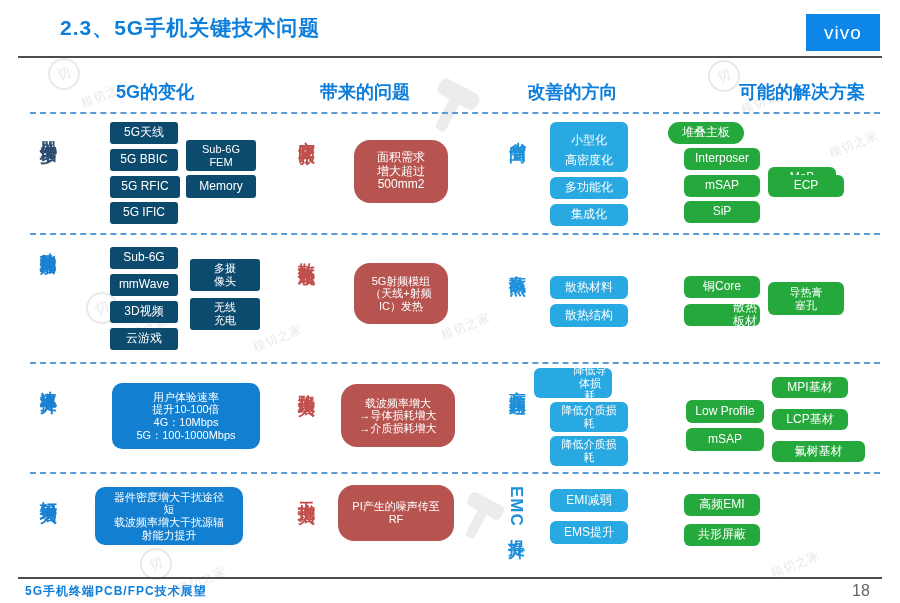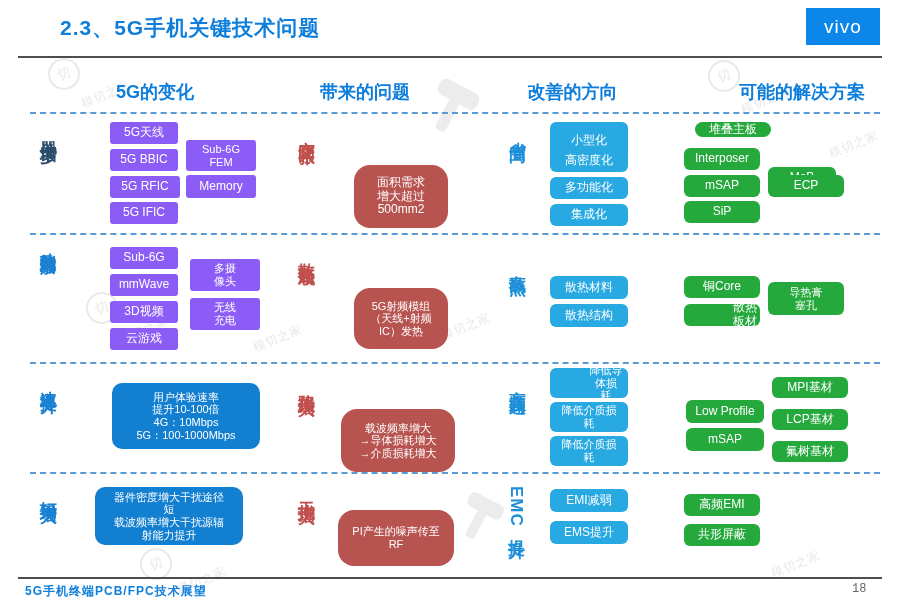--- a/index.html
+++ b/index.html
@@ -13,28 +13,28 @@
         font-size:19px;letter-spacing:1px;}
   .vert{writing-mode:vertical-rl;text-orientation:upright;font-weight:bold;letter-spacing:2px;
         font-size:17px;line-height:1;}
   .vert-mixed{text-orientation:mixed;letter-spacing:1px;}
   .lbl-navy{color:#2b4d6e;}
   .lbl-blue{color:#1a80d2;}
   .lbl-red{color:#c0504d;}
   .lbl-cyan{color:#1e8fd9;}
   .box{display:flex;align-items:center;justify-content:center;text-align:center;color:#fff;
        font-size:12px;line-height:1.15;white-space:pre-line;box-sizing:border-box;padding:1px 2px;}
-  .b-blue{background:#8b5cf6;border-radius:3px;}
+  .b-blue{background:#0c4a6e;border-radius:3px;}
   .b-cyan{background:#29a9e1;border-radius:6px;}
   .b-green{background:#25a93c;border-radius:6px;}
-  .b-red{background:#b85450;border-radius:16px;margin-top:25px;}
+  .b-red{background:#b85450;border-radius:16px;}
   .b-bigblue{background:#137fd0;border-radius:10px;}
   .f11{font-size:11px;}
   .footer-title{font-size:12px;font-weight:bold;color:#0d7edb;letter-spacing:1px;}
-  .pagenum{font-size:12px;color:#666;font-family:Liberation Mono, monospace;}
+  .pagenum{font-size:16px;color:#666;}
   .wm{color:#c2c2c2;opacity:.38;transform:rotate(-22deg);font-size:12px;letter-spacing:1px;pointer-events:none;}
   .wm-circle{width:28px;height:28px;border:2px solid #c6c6c6;border-radius:50%;opacity:.38;
              display:flex;align-items:center;justify-content:center;color:#c2c2c2;font-size:13px;
              transform:rotate(-18deg);pointer-events:none;}
   .wm-hammer{opacity:.32;pointer-events:none;}
 </style>
 </head>
 <body>
 
 <div class="slide">
@@ -62,21 +62,21 @@
   <svg class="abs wm-hammer" style="left:420px;top:76px;transform:rotate(28deg);" width="64" height="64" viewBox="0 0 40 40">
       <rect x="6" y="5" width="27" height="11" rx="4" fill="#c6c6c6"></rect>
       <rect x="16" y="14" width="7" height="22" rx="2.5" fill="#c6c6c6"></rect>
     </svg>
   <svg class="abs wm-hammer" style="left:452px;top:490px;transform:rotate(28deg);" width="56" height="56" viewBox="0 0 40 40">
       <rect x="6" y="5" width="27" height="11" rx="4" fill="#c6c6c6"></rect>
       <rect x="16" y="14" width="7" height="22" rx="2.5" fill="#c6c6c6"></rect>
     </svg>
 
   <div class="abs title" style="left:20px;top:14px;">2.3、5G手机关键技术问题</div>
-  <div class="abs vivo" style="left:806px;top:8px;width:74px;height:37px;">vivo</div>
+  <div class="abs vivo" style="left:806px;top:14px;width:74px;height:37px;">vivo</div>
   <div class="abs hline" style="left:18px;top:56px;width:864px;"></div>
 
   <div class="abs colhead" style="left:95px;top:80px;width:120px;">5G的变化</div>
   <div class="abs colhead" style="left:300px;top:80px;width:130px;">带来的问题</div>
   <div class="abs colhead" style="left:510px;top:80px;width:125px;">改善的方向</div>
   <div class="abs colhead" style="left:685px;top:80px;width:180px;text-align:right;">可能的解决方案</div>
 
   <div class="abs dashline" style="left:30px;top:112px;width:850px;"></div>
   <div class="abs dashline" style="left:30px;top:233px;width:850px;"></div>
   <div class="abs dashline" style="left:30px;top:362px;width:850px;"></div>
@@ -96,21 +96,21 @@
   <div class="abs box b-red" style="left:354px;top:140px;width:94px;height:63px;">面积需求
 增大超过
 500mm2</div>
 
   <div class="abs vert lbl-cyan" style="left:509px;top:128px;">省空间</div>
   <div class="abs box b-cyan" style="left:550px;top:122px;width:78px;height:37px;">小型化</div>
   <div class="abs box b-cyan" style="left:550px;top:150px;width:78px;height:22px;">高密度化</div>
   <div class="abs box b-cyan" style="left:550px;top:177px;width:78px;height:22px;">多功能化</div>
   <div class="abs box b-cyan" style="left:550px;top:204px;width:78px;height:22px;">集成化</div>
 
-  <div class="abs box b-green" style="left:695px;top:122px;width:76px;height:15px;border-radius:11px;">堆叠主板</div>
+  <div class="abs box b-green" style="left:668px;top:122px;width:76px;height:22px;border-radius:11px;">堆叠主板</div>
   <div class="abs box b-green" style="left:684px;top:148px;width:76px;height:22px;">Interposer</div>
   <div class="abs box b-green" style="left:684px;top:175px;width:76px;height:22px;">mSAP</div>
   <div class="abs box b-green" style="left:684px;top:201px;width:76px;height:22px;">SiP</div>
   <div class="abs box b-green" style="left:768px;top:144px;width:68px;height:22px;margin-top:23px;">MoB</div>
   <div class="abs box b-green" style="left:768px;top:175px;width:76px;height:22px;">ECP</div>
 
   <div class="abs vert lbl-blue" style="left:40px;top:240px;font-size:16px;letter-spacing:1px;">功能及能耗增加</div>
 
   <div class="abs box b-blue" style="left:110px;top:247px;width:68px;height:22px;">Sub-6G</div>
   <div class="abs box b-blue" style="left:110px;top:274px;width:68px;height:22px;">mmWave</div>
@@ -141,32 +141,32 @@
 提升10-100倍
 4G：10Mbps
 5G：100-1000Mbps</div>
 
   <div class="abs vert lbl-red" style="left:298px;top:380px;">路损增大</div>
   <div class="abs box b-red f11" style="left:341px;top:384px;width:114px;height:63px;">载波频率增大
 →导体损耗增大
 →介质损耗增大</div>
 
   <div class="abs vert lbl-cyan" style="left:509px;top:378px;">高频高速</div>
-  <div class="abs box b-cyan f11" style="left:550px;top:368px;width:78px;height:30px;padding-left:36px;">降低导体损
+  <div class="abs box b-cyan f11" style="left:534px;top:368px;width:78px;height:30px;padding-left:36px;">降低导体损
 耗</div>
   <div class="abs box b-cyan f11" style="left:550px;top:402px;width:78px;height:30px;">降低介质损
 耗</div>
   <div class="abs box b-cyan f11" style="left:550px;top:436px;width:78px;height:30px;">降低介质损
 耗</div>
 
   <div class="abs box b-green" style="left:686px;top:400px;width:78px;height:23px;">Low Profile</div>
   <div class="abs box b-green" style="left:686px;top:428px;width:78px;height:23px;">mSAP</div>
   <div class="abs box b-green" style="left:772px;top:377px;width:76px;height:21px;">MPI基材</div>
   <div class="abs box b-green" style="left:772px;top:409px;width:76px;height:21px;">LCP基材</div>
-  <div class="abs box b-green" style="left:772px;top:441px;width:76px;height:21px;">氟树基材</div>
+  <div class="abs box b-green" style="left:772px;top:441px;width:93px;height:21px;">氟树基材</div>
 
   <div class="abs vert lbl-blue" style="left:40px;top:487px;">辐射增大</div>
 
   <div class="abs box b-bigblue f11" style="left:95px;top:487px;width:148px;height:58px;">器件密度增大干扰途径
 短
 载波频率增大干扰源辐
 射能力提升</div>
 
   <div class="abs vert lbl-red" style="left:298px;top:488px;">干扰增大</div>
   <div class="abs box b-red f11" style="left:338px;top:485px;width:116px;height:56px;">PI产生的噪声传至

